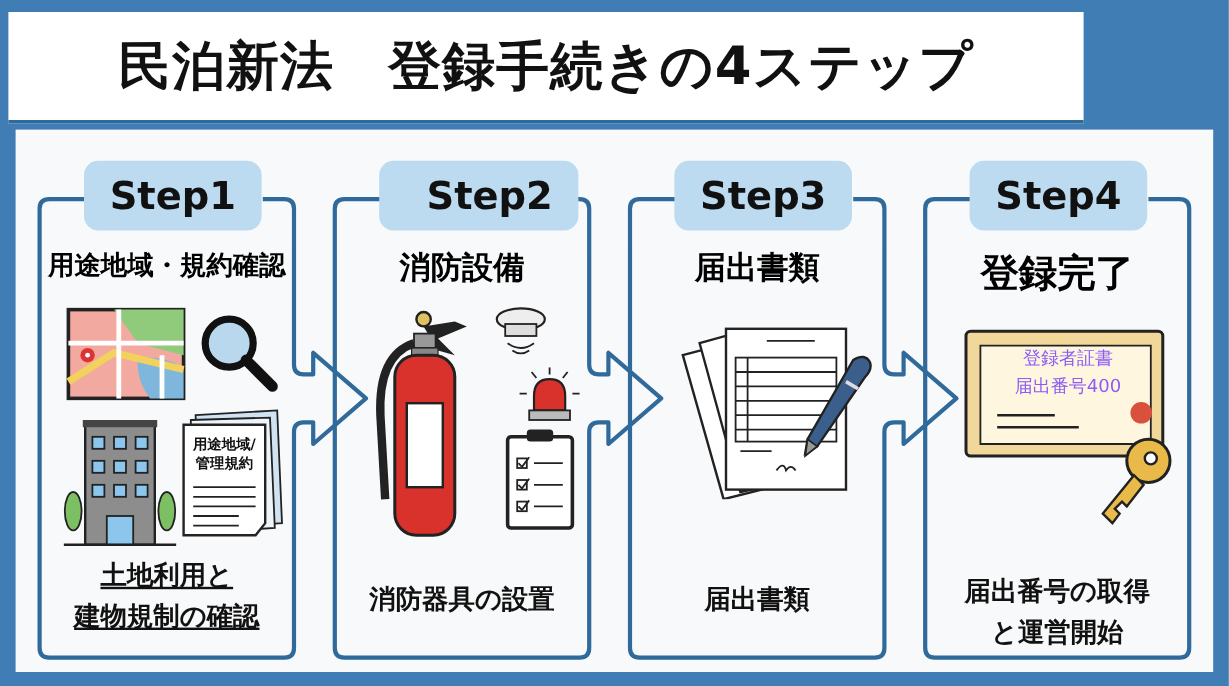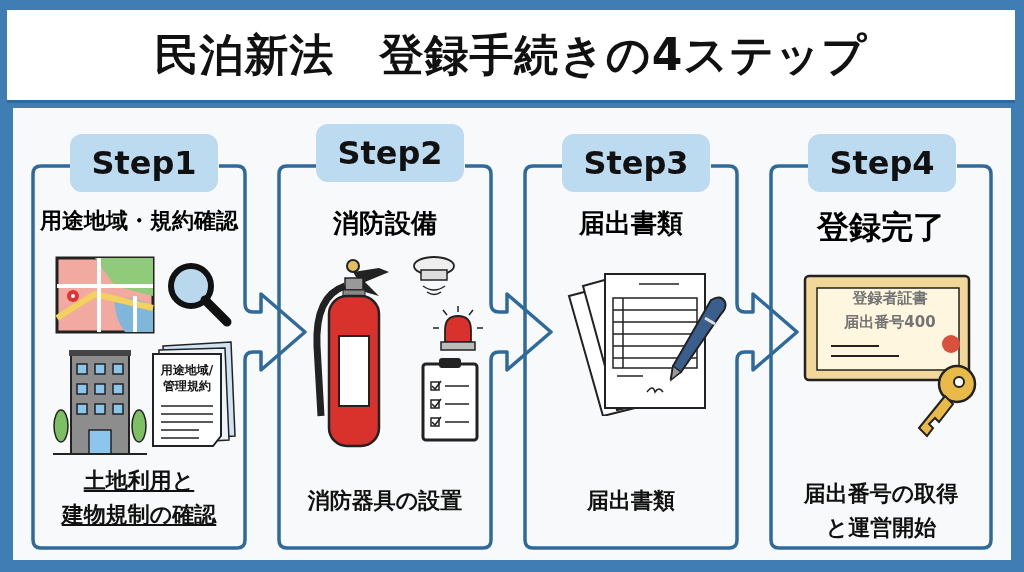--- a/index.html
+++ b/index.html
@@ -1,47 +1,47 @@
 <!DOCTYPE html>
 <html><head>
 <meta charset="utf-8">
 <style>
   html,body{margin:0;padding:0;}
   body{width:1024px;height:572px;background:#3f7db4;position:relative;overflow:hidden;font-family:"DejaVu Sans",sans-serif;}
-  .title-bar{position:absolute;left:7px;top:10px;width:1008px;height:90px;background:#fff;display:flex;align-items:center;justify-content:center;border-bottom:3px solid #2f6a9a;}
+  .title-bar{position:absolute;left:7px;top:10px;width:896px;height:90px;background:#fff;display:flex;align-items:center;justify-content:center;border-bottom:3px solid #2f6a9a;}
   .title{font-size:44px;font-weight:bold;color:#111;letter-spacing:1px;}
   .panel{position:absolute;left:13px;top:108px;width:998px;height:452px;background:#f8f9fa;}
   svg.frame{position:absolute;left:0;top:0;}
   .step-tag{position:absolute;width:148px;height:58px;background:#bcdaf0;border-radius:12px;display:flex;align-items:center;justify-content:center;font-size:32px;font-weight:bold;color:#111;}
   .head{position:absolute;width:230px;text-align:center;font-size:22px;font-weight:bold;color:#000000;}
   .foot{position:absolute;width:230px;text-align:center;font-size:22px;font-weight:bold;color:#111;line-height:34px;}
   .ill{position:absolute;}
   .doc-label{position:absolute;font-size:12px;font-weight:bold;color:#111;text-align:center;line-height:16px;}
-  .cert-label{position:absolute;font-size:15px;font-weight:bold;color:#737373;text-align:center;line-height:24px;}
+  .cert-label{position:absolute;font-size:15px;font-weight:normal;color:#8b5cf6;text-align:center;line-height:24px;}
 </style>
 </head>
 <body>
 
 <div class="title-bar">
   <div class="title">民泊新法　登録手続きの4ステップ</div>
 </div>
 
 <div class="panel">
   <svg class="frame" width="998" height="452">
     <g fill="none" stroke="#2f6a9a" stroke-width="3.5" stroke-linejoin="round">
 
       <path d="M60 58 L28 58 Q20 58 20 66 L20 432 Q20 440 28 440 L224 440 Q232 440 232 432 L232 252 Q232 244 240 244 L248 244 L248 262 L292 224 L248 186 L248 204 L240 204 Q232 204 232 196 L232 66 Q232 58 224 58 L206 58"></path>
       <path d="M306 58 L274 58 Q266 58 266 66 L266 432 Q266 440 274 440 L470 440 Q478 440 478 432 L478 252 Q478 244 486 244 L494 244 L494 262 L538 224 L494 186 L494 204 L486 204 Q478 204 478 196 L478 66 Q478 58 470 58 L452 58"></path>
       <path d="M552 58 L520 58 Q512 58 512 66 L512 432 Q512 440 520 440 L716 440 Q724 440 724 432 L724 252 Q724 244 732 244 L740 244 L740 262 L784 224 L740 186 L740 204 L732 204 Q724 204 724 196 L724 66 Q724 58 716 58 L698 58"></path>
       <path d="M798 58 L766 58 Q758 58 758 66 L758 432 Q758 440 766 440 L970 440 Q978 440 978 432 L978 66 Q978 58 970 58 L944 58"></path>
     </g>
   </svg>
 
   <div class="step-tag" style="left:57px;top:26px;">Step1</div>
-  <div class="step-tag" style="left:303px;top:16px;">Step2</div>
+  <div class="step-tag" style="left:303px;top:26px;padding-left:18px;">Step2</div>
   <div class="step-tag" style="left:549px;top:26px;">Step3</div>
   <div class="step-tag" style="left:795px;top:26px;text-align:center;">Step4</div>
 
   <div class="head" style="left:11px;top:98px;">用途地域・規約確認</div>
   <div class="head" style="left:257px;top:98px;font-size:26px;">消防設備</div>
   <div class="head" style="left:503px;top:98px;font-size:26px;">届出書類</div>
   <div class="head" style="left:753px;top:98px;font-size:32px;">登録完了</div>
 
   <svg class="ill" style="left:42px;top:148px;" width="100" height="78">
     <rect x="2" y="2" width="96" height="74" fill="#f2a9a0" stroke="#222" stroke-width="3"></rect>

